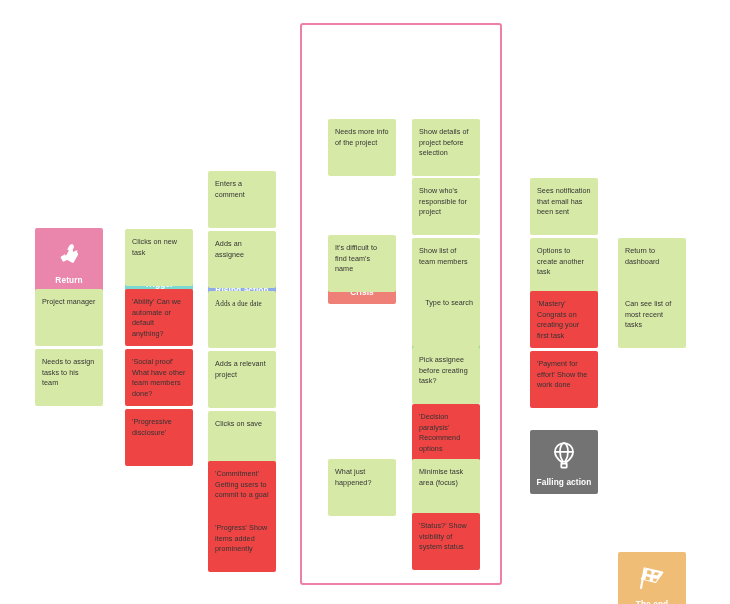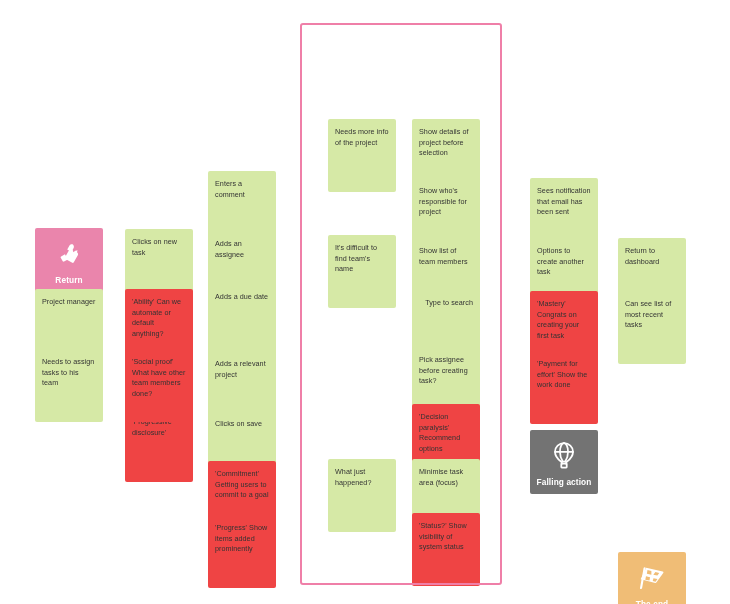--- a/index.html
+++ b/index.html
@@ -28,21 +28,21 @@
     box-sizing: border-box;
     background: transparent;
   }
   .card {
     position: absolute;
     width: 68px;
     box-sizing: border-box;
     border-radius: 2px;
   }
   .note {
-    height: 73px;
+    height: 57px;
     padding: 8px 7px 4px 7px;
     font-size: 7.2px;
     line-height: 10.5px;
     color: #333333;
     letter-spacing: 0.05px;
     overflow: hidden;
   }
   .note.green  { background: #d6e9a6; }
   .note.yellow { background: #ef4444; }
 
@@ -121,21 +121,21 @@
             <circle cx="17.6" cy="5.4" r="3.4"></circle>
             <path d="M16.2 9.6c-1.6.2-2.9 1.3-3.4 2.8l-1.9 5.4c-.3.9.2 1.8 1 2.1.9.3 1.8-.2 2.1-1l1-2.9.8 3.4-3.2 7.2c-.4.9 0 1.9.9 2.3.9.4 1.9 0 2.3-.9l3-6.8 2.3 6.9c.3.9 1.3 1.4 2.2 1.1.9-.3 1.4-1.3 1.1-2.2l-2.7-8.2-.9-6.3c-.2-1.5-1.4-2.7-2.9-2.9z"></path>
             <path d="M22.2 11.2l3 2.6c.6.6 1.6.5 2.2-.1.6-.6.5-1.6-.1-2.2l-3.2-2.8z"></path>
           </g>
         </svg>
       </div>
       <div class="hdr-label">Rising action</div>
     </div>
     <div class="card note green" style="left: 208px; top: 171px;">Enters a comment</div>
     <div class="card note green" style="left: 208px; top: 231px;">Adds an assignee</div>
-    <div class="card note green" style="left: 208px; top: 284px;">Adds a due date</div>
+    <div class="card note green" style="left: 208px; top: 291px; font-family: Liberation Serif, serif;">Adds a due date</div>
     <div class="card note green" style="left: 208px; top: 351px;">Adds a relevant project</div>
     <div class="card note green" style="left: 208px; top: 411px;">Clicks on save</div>
     <div class="card note yellow" style="left: 208px; top: 461px;">'Commitment' Getting users to commit to a goal</div>
     <div class="card note yellow" style="left: 208px; top: 515px;">'Progress' Show items added prominently</div>
     <div class="card header-card hdr-crisis" style="left: 328px; top: 48px;">
       <div class="hdr-icon">
         <svg width="30" height="30" viewBox="0 0 32 32" fill="none">
           <g fill="#ffffff">
             <path d="M20.2 3.2L9.4 16.8c-.4.5 0 1.3.7 1.3h4.3l-4 10.7c-.3.7.6 1.3 1.1.7l10.9-13.6c.4-.5 0-1.3-.7-1.3h-4.3l4-10.7c.3-.7-.6-1.3-1.2-.7z"></path>
             <rect x="3.2" y="9.4" width="7.2" height="2.3" rx="1.1" transform="rotate(-20 3.2 9.4)"></rect>

